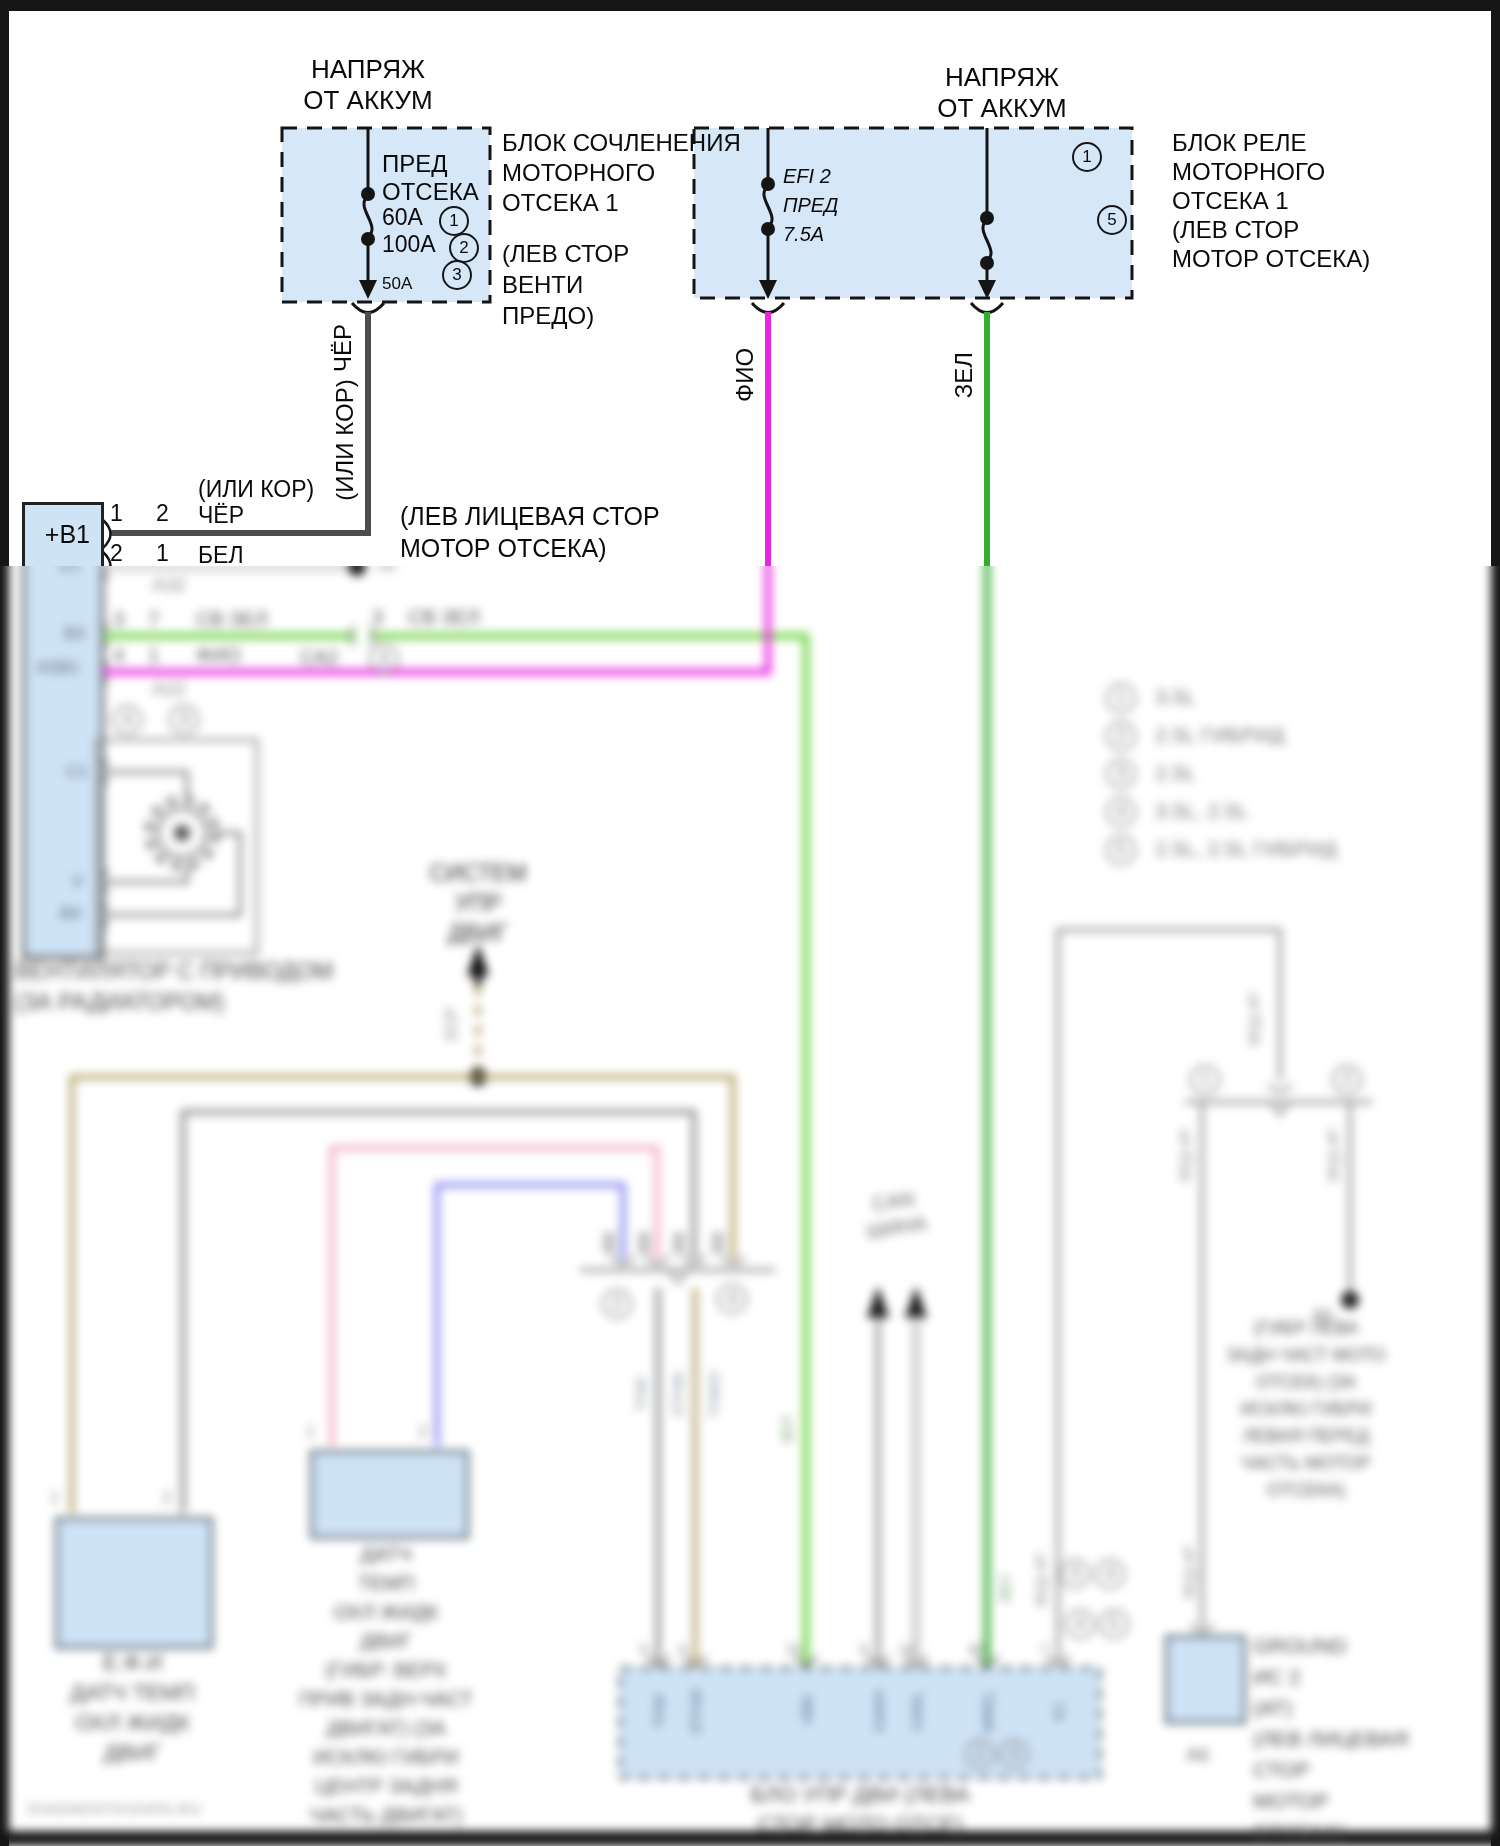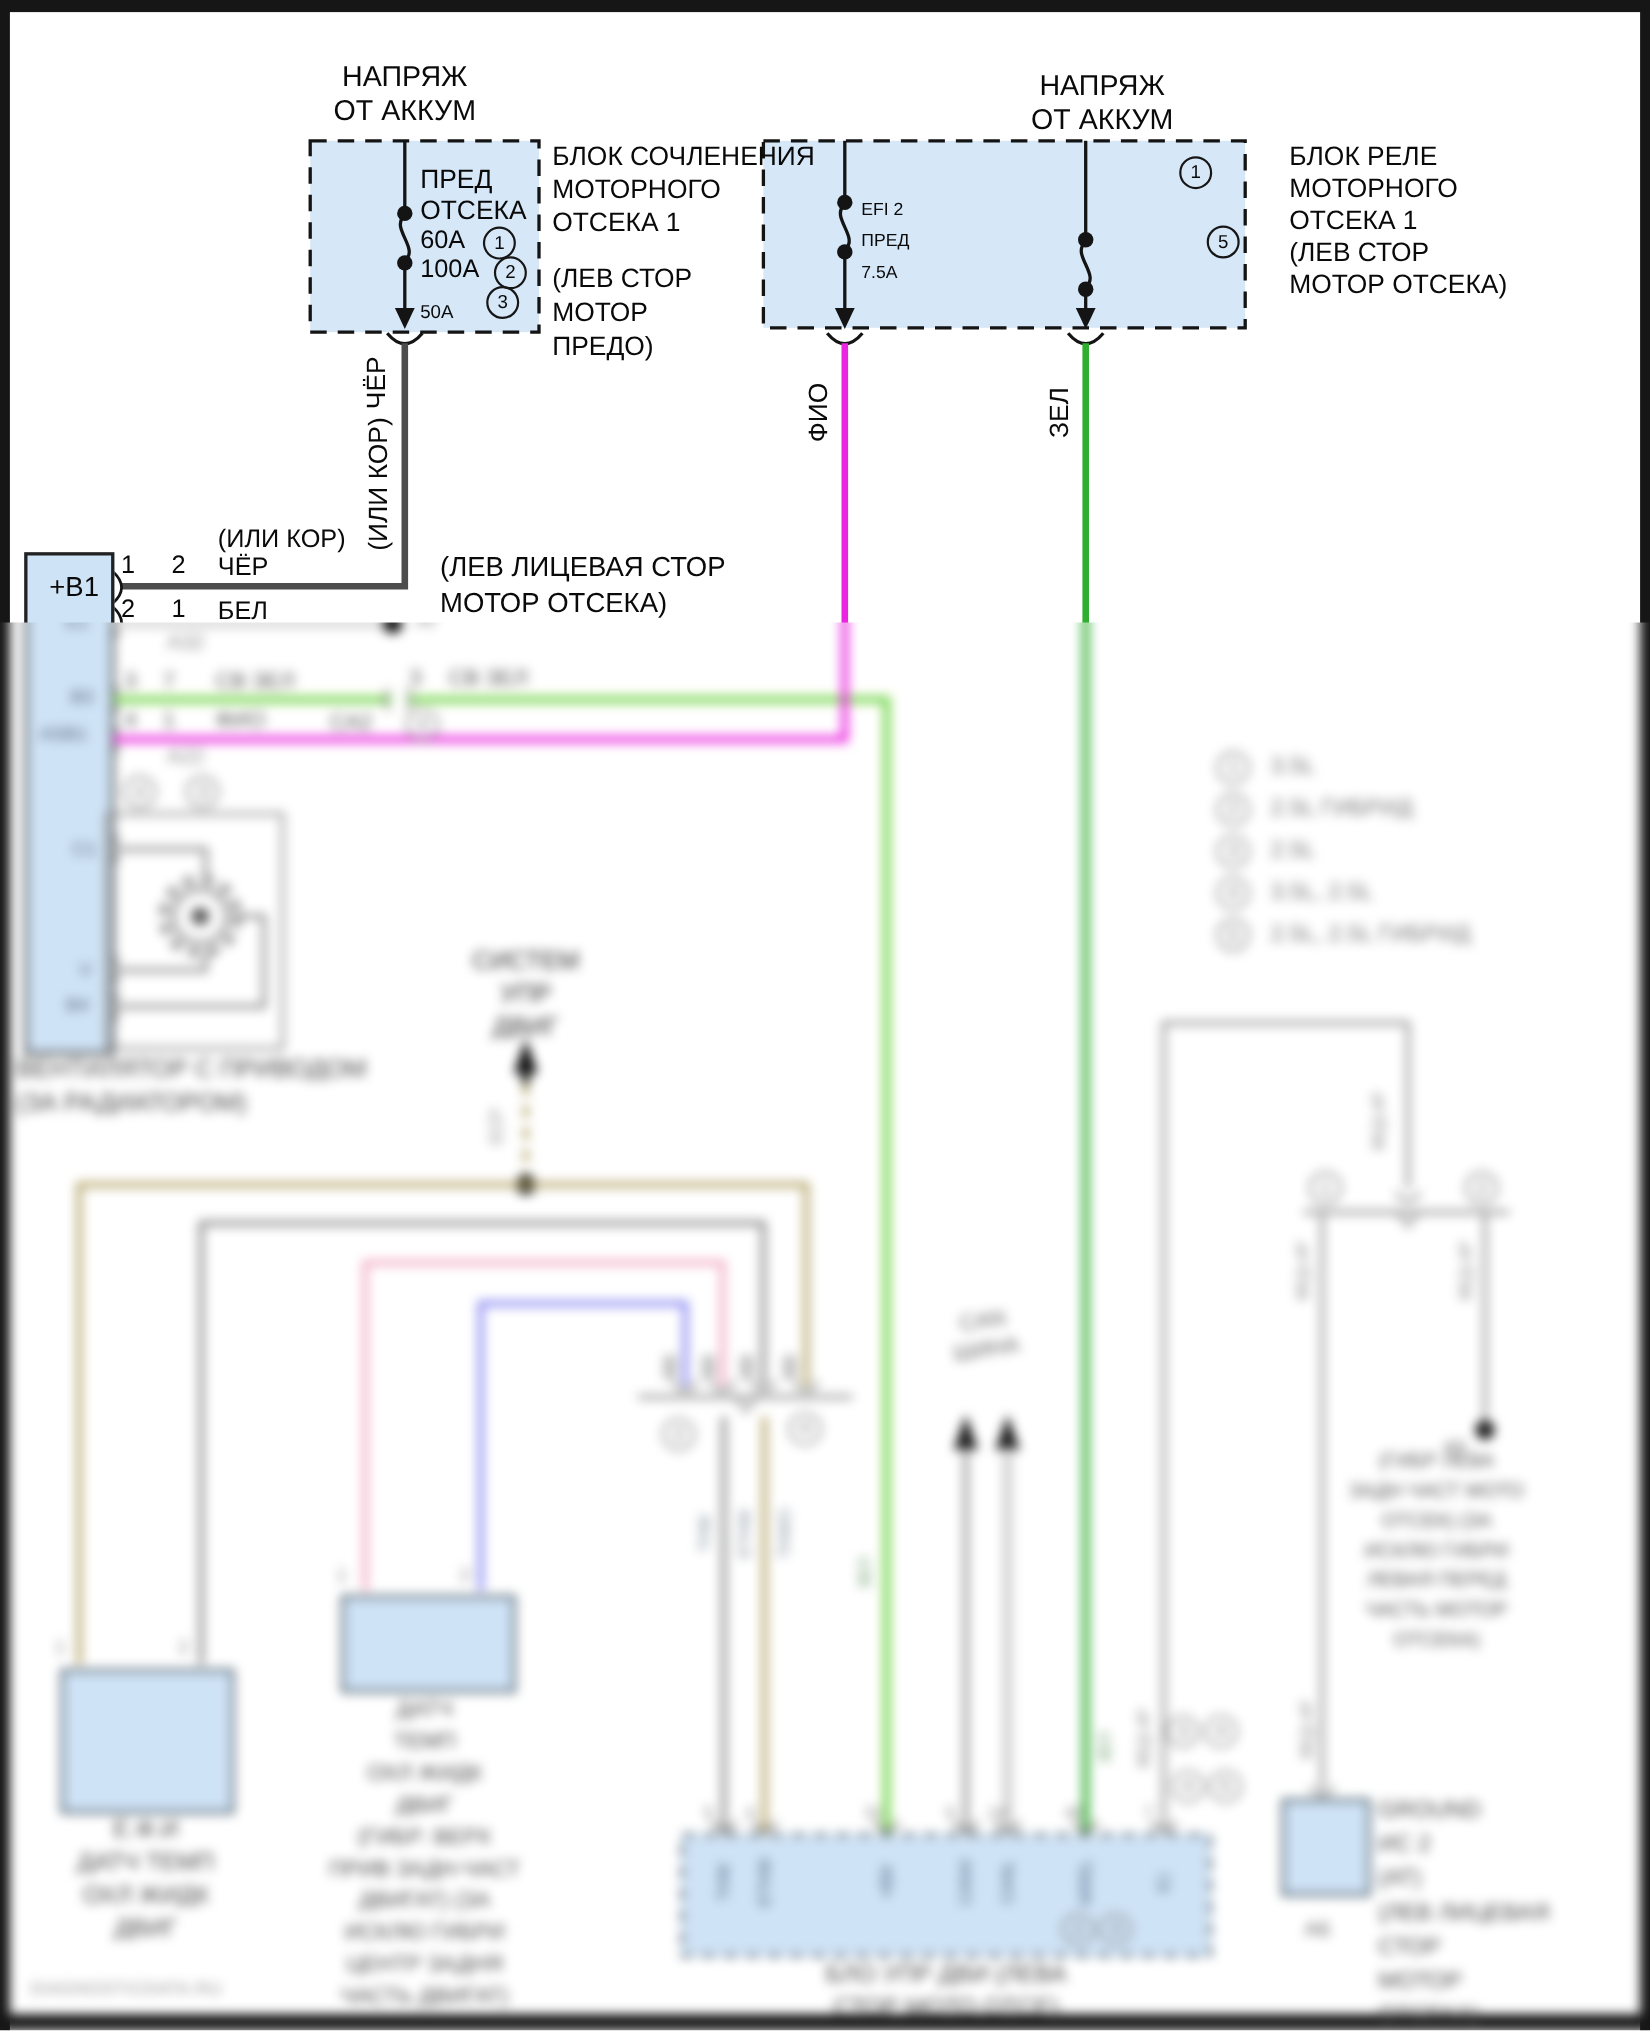--- a/index.html
+++ b/index.html
@@ -96,25 +96,25 @@
   <div class="circ" style="left:449px;top:233px;">2</div>
   <div class="circ" style="left:442px;top:260px;">3</div>
 
   <div class="tb" style="left:502px;top:128px;font-size:24px;line-height:30px;">
     <div>БЛОК СОЧЛЕНЕНИЯ</div>
     <div>МОТОРНОГО</div>
     <div>ОТСЕКА 1</div>
   </div>
   <div class="tb" style="left:502px;top:238px;font-size:24px;line-height:31px;">
     <div>(ЛЕВ СТОР</div>
-    <div>МОТОР</div>
+    <div>ВЕНТИ</div>
     <div>ПРЕДО)</div>
   </div>
 
-  <div class="tb" style="left:783px;top:176px;font-size:16px;line-height:29px;">
+  <div class="tb" style="left:783px;top:162px;font-size:20px;line-height:29px;font-style:italic;">
     <div>EFI 2</div>
     <div>ПРЕД</div>
     <div>7.5А</div>
   </div>
   <div class="circ" style="left:1072px;top:142px;">1</div>
   <div class="circ" style="left:1097px;top:205px;">5</div>
 
   <div class="tb" style="left:1172px;top:128px;font-size:24px;line-height:29px;">
     <div>БЛОК РЕЛЕ</div>
     <div>МОТОРНОГО</div>

